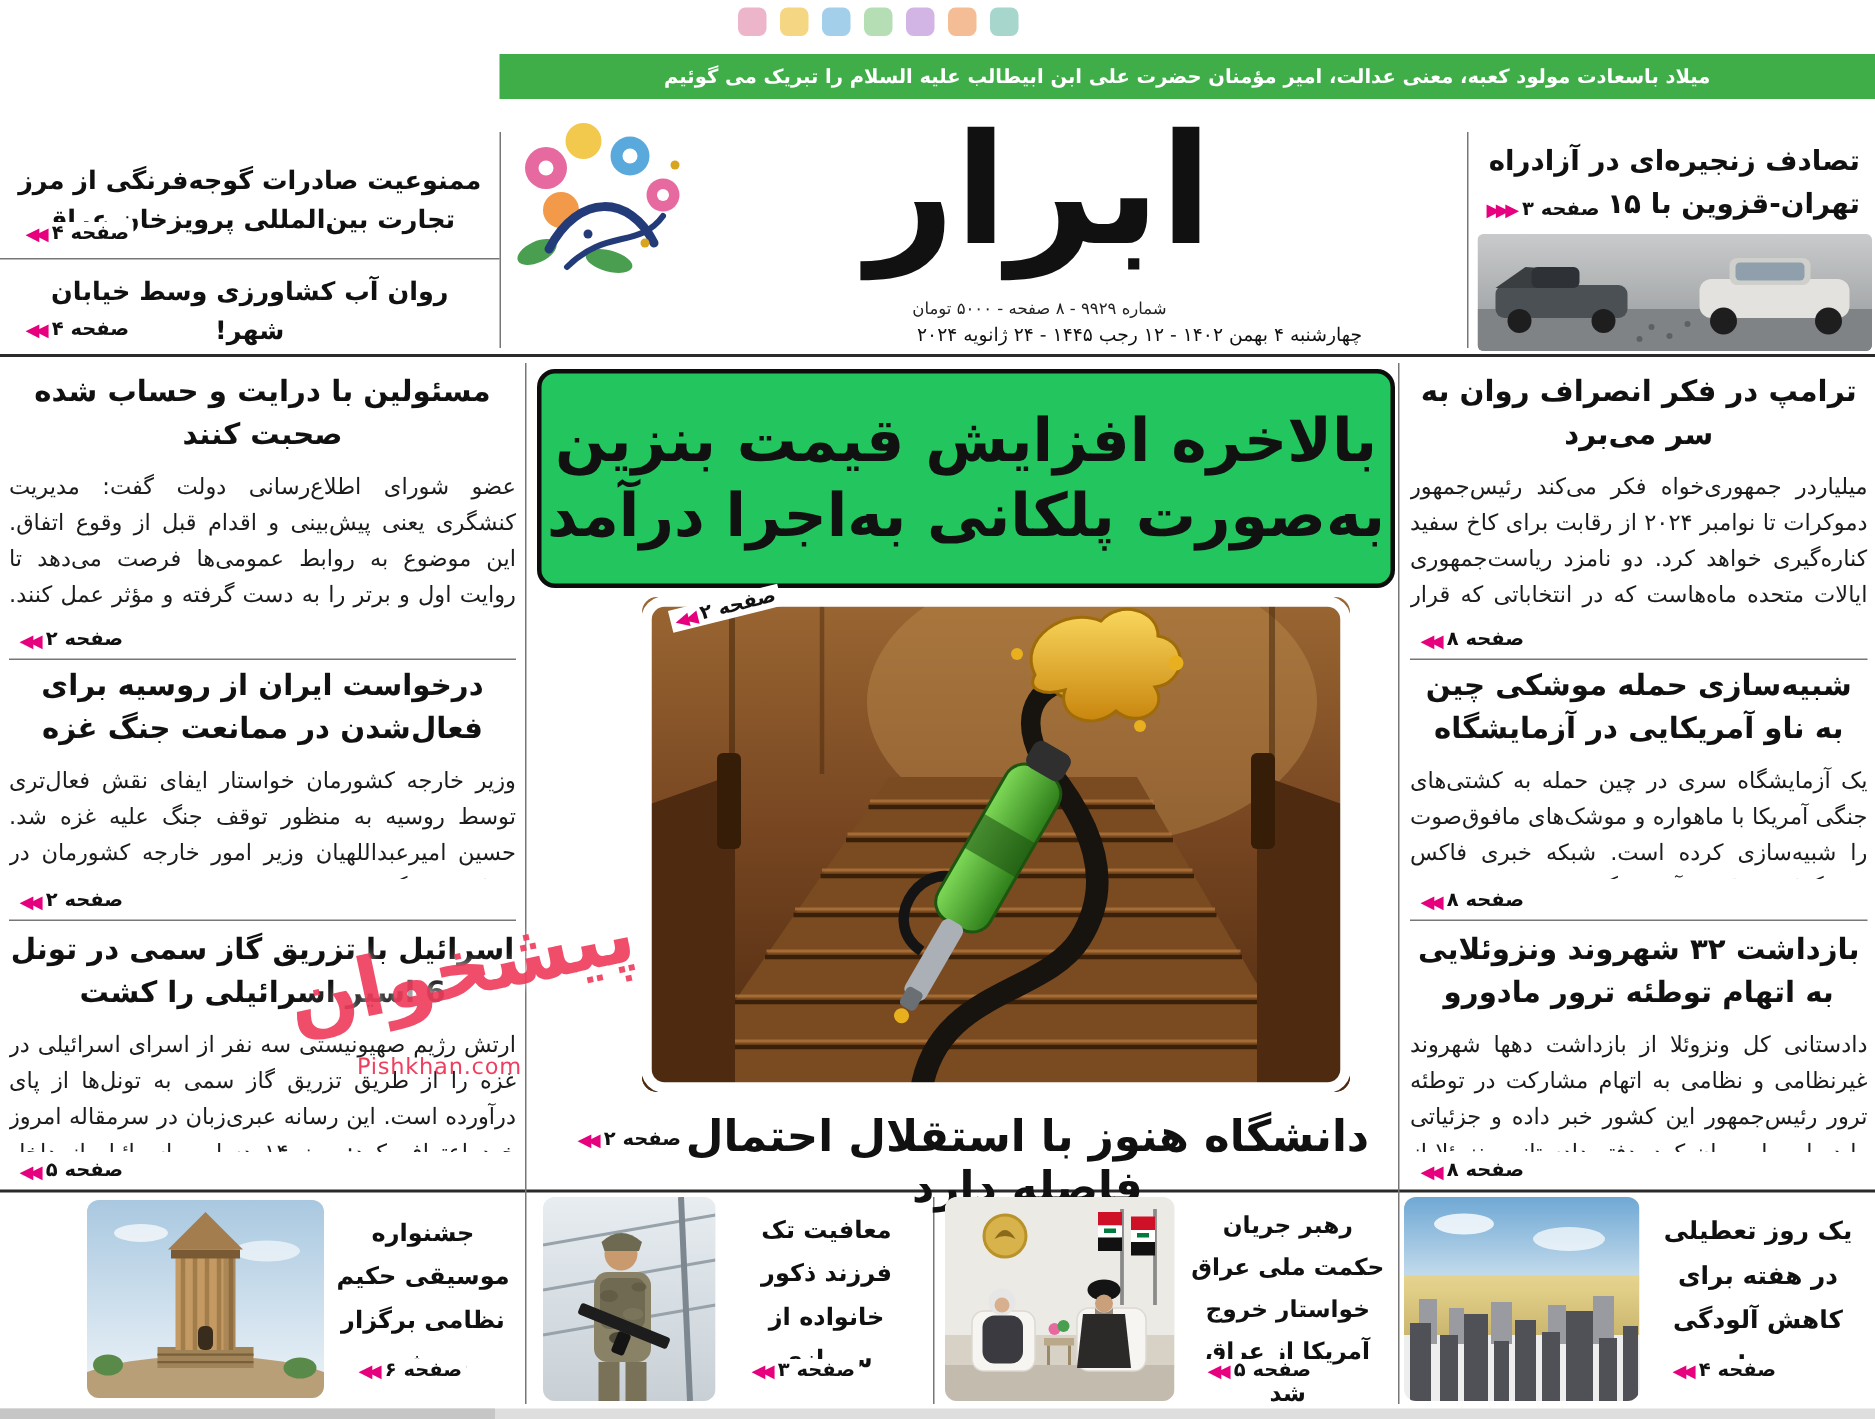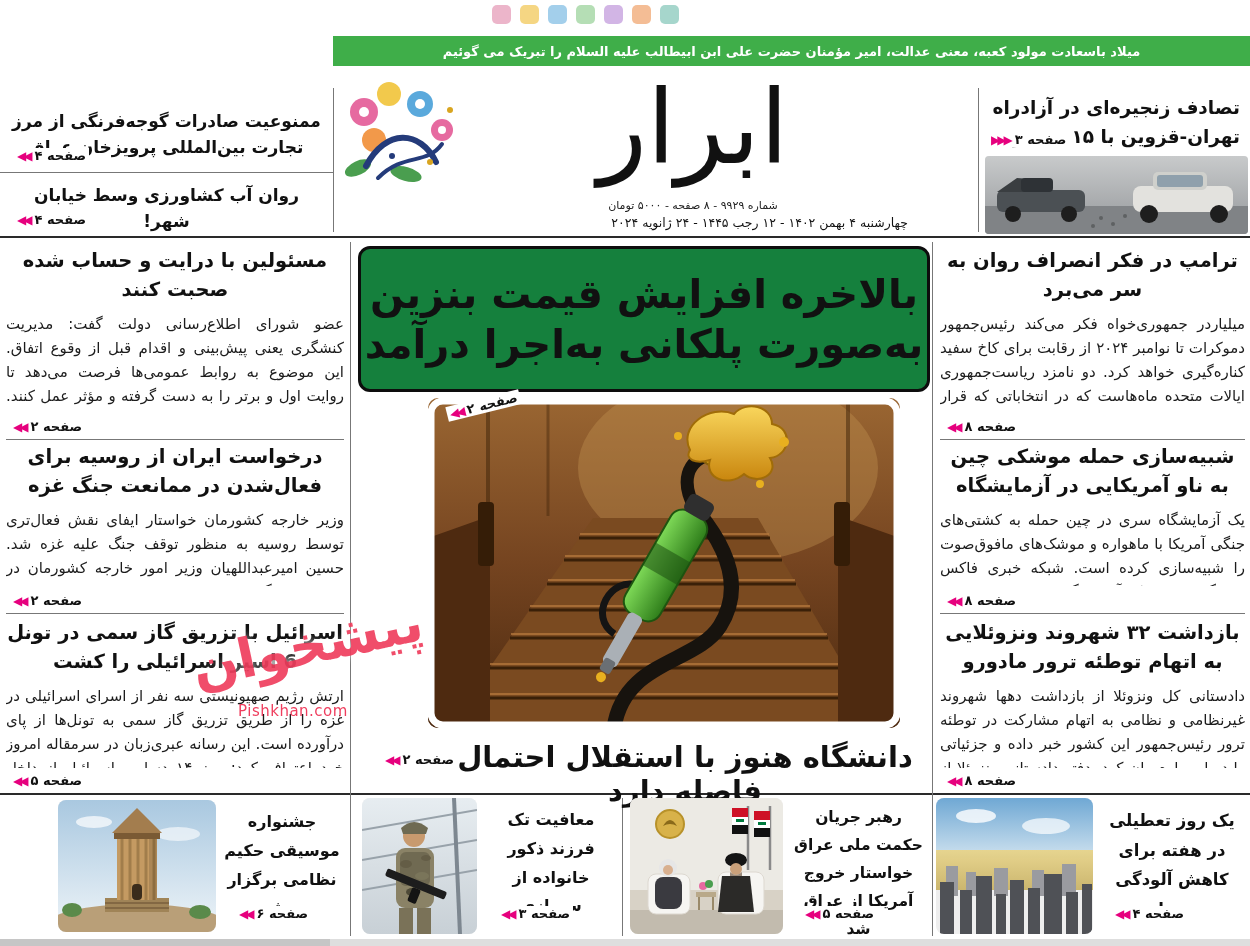--- a/index.html
+++ b/index.html
@@ -11,21 +11,21 @@
 
   
   .top-icons { position:absolute; top:5px; left:492px; display:flex; gap:9px; direction:ltr; }
   .mini-icon { width:19px; height:19px; border-radius:5px; opacity:.85; }
   .banner { position:absolute; top:36px; left:333px; width:917px; height:30px;
             background:#3fae49; color:#fff; display:flex; align-items:center;
             justify-content:center; font-size:13px; font-weight:bold; padding:0 12px; }
 
   
   .logo { position:absolute; left:478px; top:60px; width:430px; height:136px;
-          font-size:102px; font-weight:normal; text-align:center; line-height:136px;
+          font-size:102px; font-weight:bold; text-align:center; line-height:136px;
           white-space:nowrap; }
   .issue-line { position:absolute; left:478px; top:199px; width:430px;
                 font-size:11px; text-align:center; color:#222; }
   .date-line { position:absolute; left:478px; top:215px; width:430px;
                font-size:12.5px; text-align:right; color:#111; }
 
   .teaser-title { font-weight:bold; text-align:center; line-height:1.55; }
 
   
   .marker { position:absolute; display:flex; direction:ltr; align-items:center; gap:5px;
@@ -37,21 +37,21 @@
   .art { position:absolute; overflow:hidden; }
   .art-title { font-weight:bold; font-size:19.5px; line-height:1.5; text-align:center; }
   .art-body { font-size:15px; line-height:1.62; text-align:justify; margin-top:7px;
               color:#1c1c1c; overflow:hidden; }
   .art .marker { left:4px; bottom:2px; }
 
   
   .lead-box { position:absolute; left:358px; top:246px; width:572px; height:146px;
               border:3px solid #0d0d0d; border-radius:12px; display:flex;
               flex-direction:column; justify-content:center; align-items:center;
-              gap:4px; font-size:40px; font-weight:bold; background:#15803d; z-index:4; }
+              gap:4px; font-size:40px; font-weight:bold; background:#22c55e; z-index:4; }
   .second-lead { position:absolute; left:455px; top:740px; width:460px;
                  font-size:29px; font-weight:bold; text-align:center; }
 
   .photo { position:absolute; overflow:hidden; border-radius:8px; background:#eee; }
   .photo svg { display:block; width:100%; height:100%; }
 
   .divider { position:absolute; background:#2a2a2a; }
   .divider.light { background:#777; }
 
   .bottom-title { position:absolute; font-weight:bold; text-align:center; line-height:1.8; }

